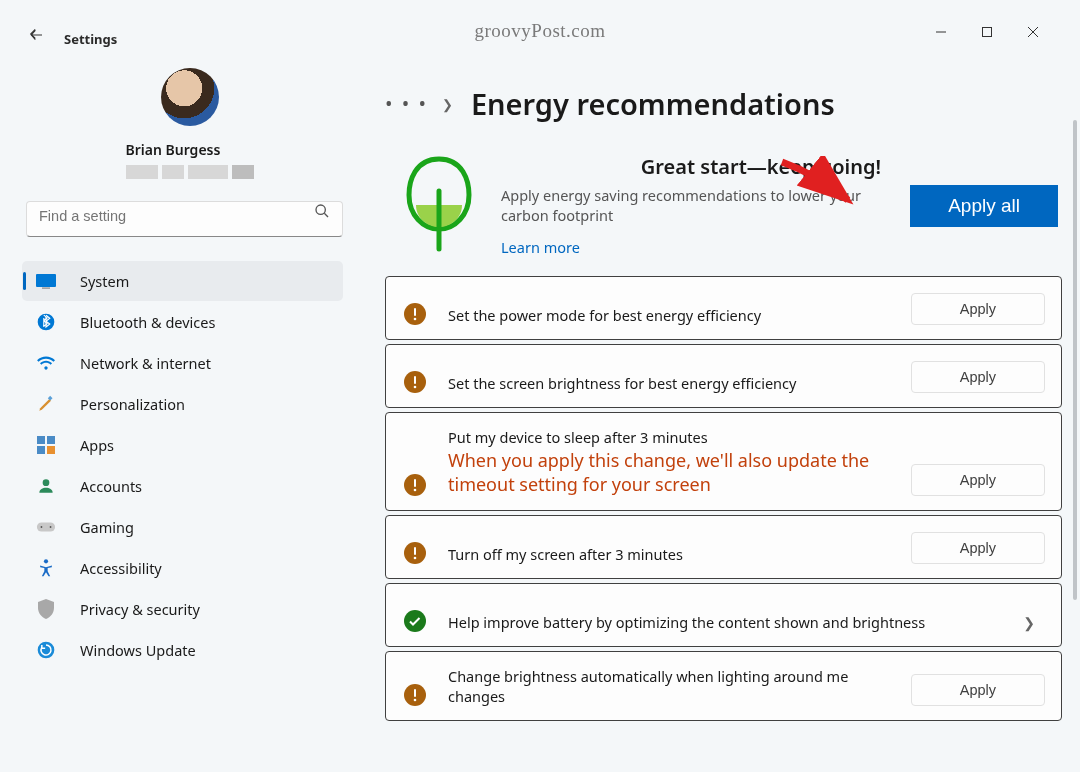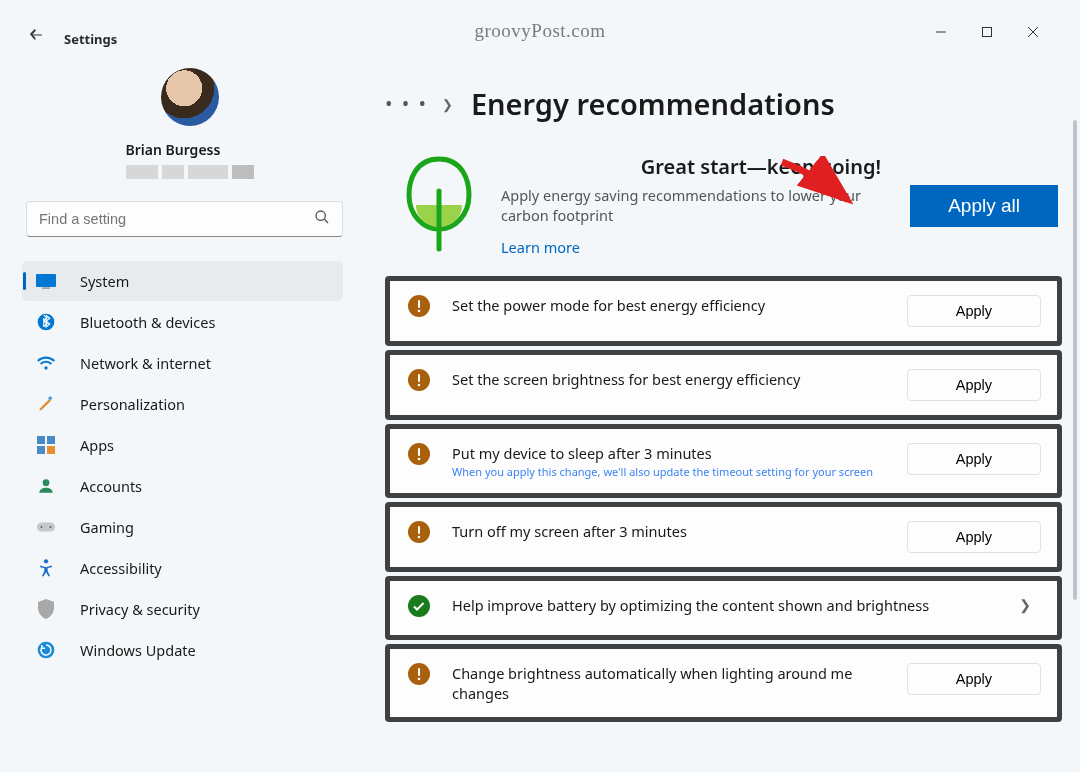--- a/index.html
+++ b/index.html
@@ -31,21 +31,21 @@
   .layout { display:flex; height: calc(772px - 48px); }
   .sidebar { width: 355px; padding: 20px 6px 10px 22px; }
   .profile { display:flex; align-items:center; gap:14px; margin-bottom:22px; padding-left:8px;flex-direction:column;}
   .avatar { width:58px; height:58px; border-radius:50%; background: radial-gradient(circle at 40% 35%, #e6c6a8 0 18px, #3a2a1e 18px 30px, #2a5aa0 30px 40px); overflow:hidden; }
   .profile-name { font-weight:600; font-size:14px; color:#1a1a1a; margin-bottom:6px;}
   .profile-sub { display:flex; gap:4px; }
   .profile-sub span { background:#d7d7d7; display:inline-block; }
   .search {
     position:relative; margin:0 6px 24px 4px; height:36px;
     background:#fdfdfd; border:1px solid #dcdcdc; border-bottom:1.5px solid #888; border-radius:4px;
-    display:flex; align-items:center; padding:0 12px;gap:40px;
+    display:flex; align-items:flex-end; padding:12px 12px;gap:40px;
   }
   .search input { border:none; outline:none; flex:1; background:transparent; font-size:14.5px; color:#555; }
   .search .sicon { color:#555; }
   .nav { display:flex; flex-direction:column; gap:1px; padding-right:6px;}
   .nav-item {
     display:flex; align-items:center; gap:24px; height:40px; padding:0 12px 0 14px;
     border-radius:5px; font-size:14.5px; cursor:pointer; position:relative;
   }
   .nav-item.active { background:#e8ebee; }
   .nav-item.active::before {
@@ -62,31 +62,31 @@
   .hero-text { flex:1; max-width:380px; }
   .hero-title { font-weight:600; font-size:20px; margin-bottom:6px;text-align:right;}
   .hero-sub { font-size:14.5px; color:#555; line-height:1.35; }
   .learn { color:#0067c0; font-size:14.5px; margin-top:12px; display:inline-block;}
   .apply-all {
     background:#0067c0; color:#fff; font-size:19px; border:none; border-radius:0;
     padding:10px 38px; margin-left:auto; margin-right:4px; align-self:center; cursor:pointer;
   }
   .cards { display:flex; flex-direction:column; gap:4px; }
   .card {
-    background:#fdfdfd; border:5px solid #404040; border-radius:4px;
-    display:flex; align-items:flex-start; padding:14px 16px 14px 18px; gap:22px;
+    background:#fdfdfd; border:1px solid #404040; border-radius:4px;
+    display:flex; align-items:flex-end; padding:14px 16px 14px 18px; gap:22px;
     min-height:64px;
   }
   .status-icon { width:22px; height:22px; flex:0 0 22px; }
   .card-body { flex:1; }
   .card-label { font-size:14.5px; color:#1a1a1a; }
-  .card-sub { font-size:11px; color:#3b82f6; margin-top:2px; line-height:1.3; max-width:430px;}
+  .card-sub { font-size:18px; color:#c2410c; margin-top:2px; line-height:1.3; max-width:430px;}
   .apply-btn {
     background:#fdfdfd; border:1px solid #e1e1e1; border-radius:4px; padding:7px 48px;
-    font-size:14.5px; cursor:pointer; color:#000000;
+    font-size:14.5px; cursor:pointer; color:#404040;
   }
   .chev-right { color:#666; font-size:14px; padding:0 10px; }
   .scroll-thumb { position:absolute; right:3px; top:72px; width:4px; height:480px; background:#c0c4c8; border-radius:2px;}
   .arrow-annotation { position:absolute; top:108px; right:214px; pointer-events:none; }
 </style>
 </head>
 <body>
 
 <div class="titlebar">
   <div class="back">

